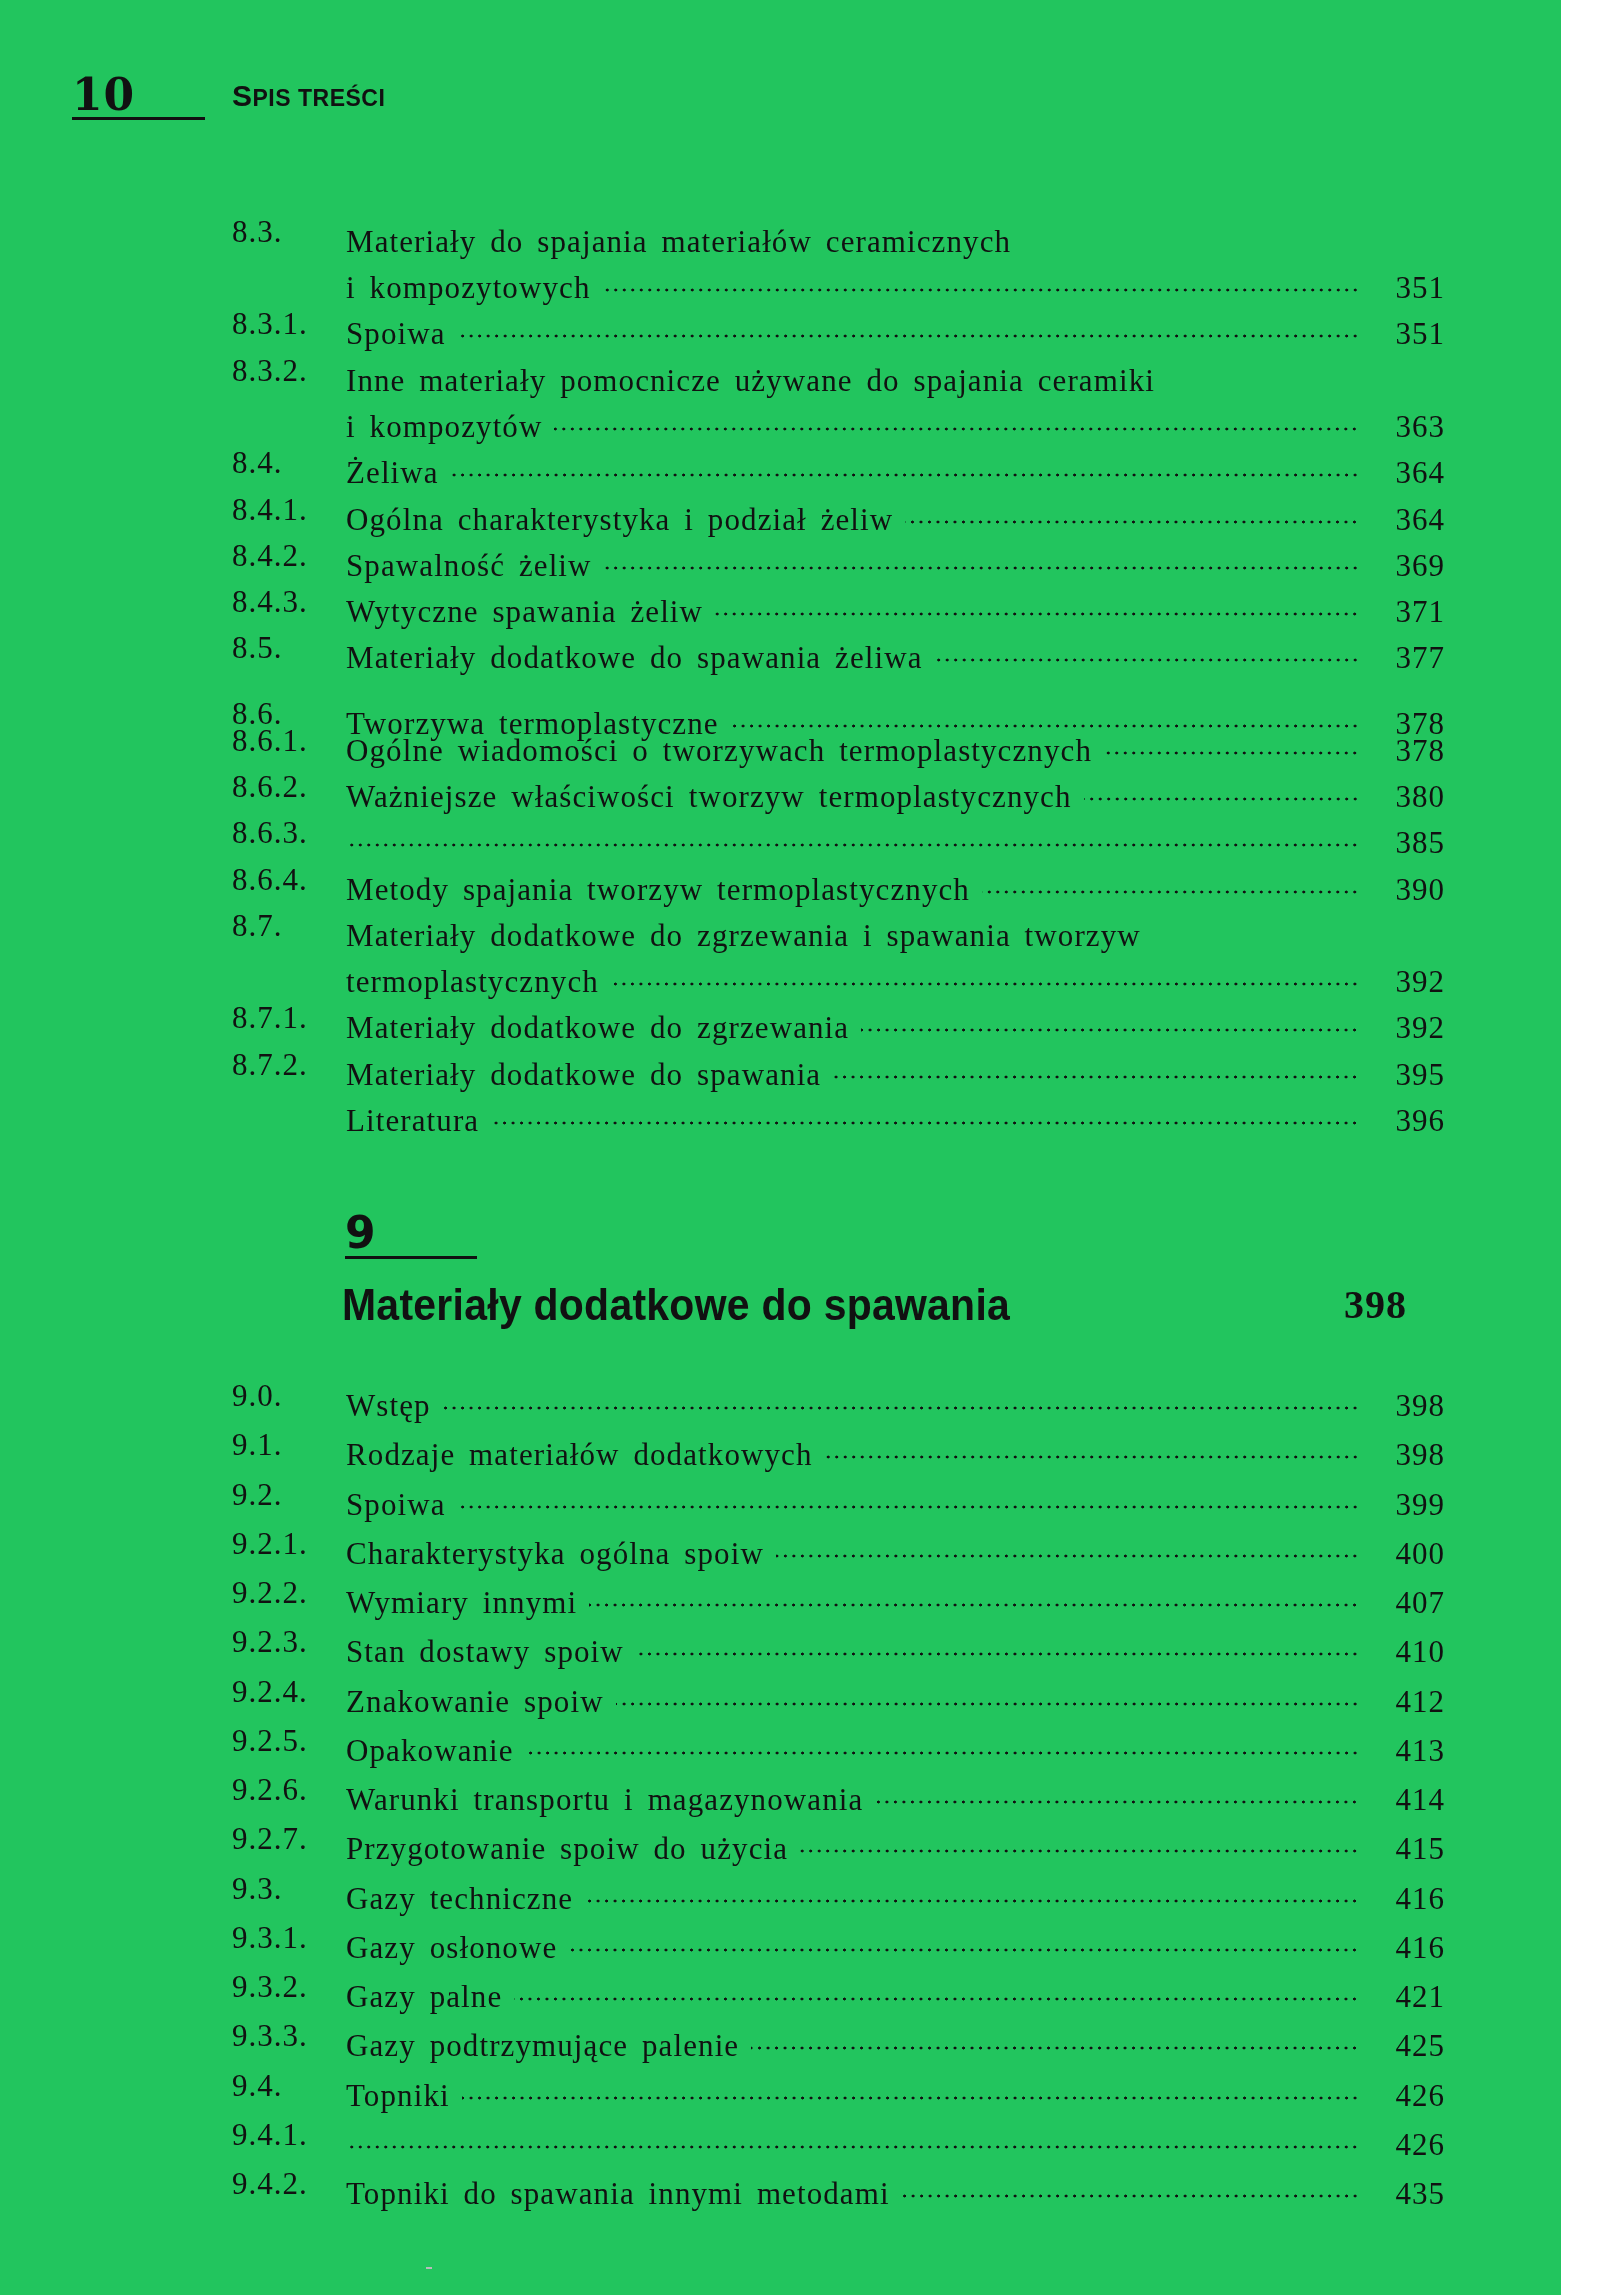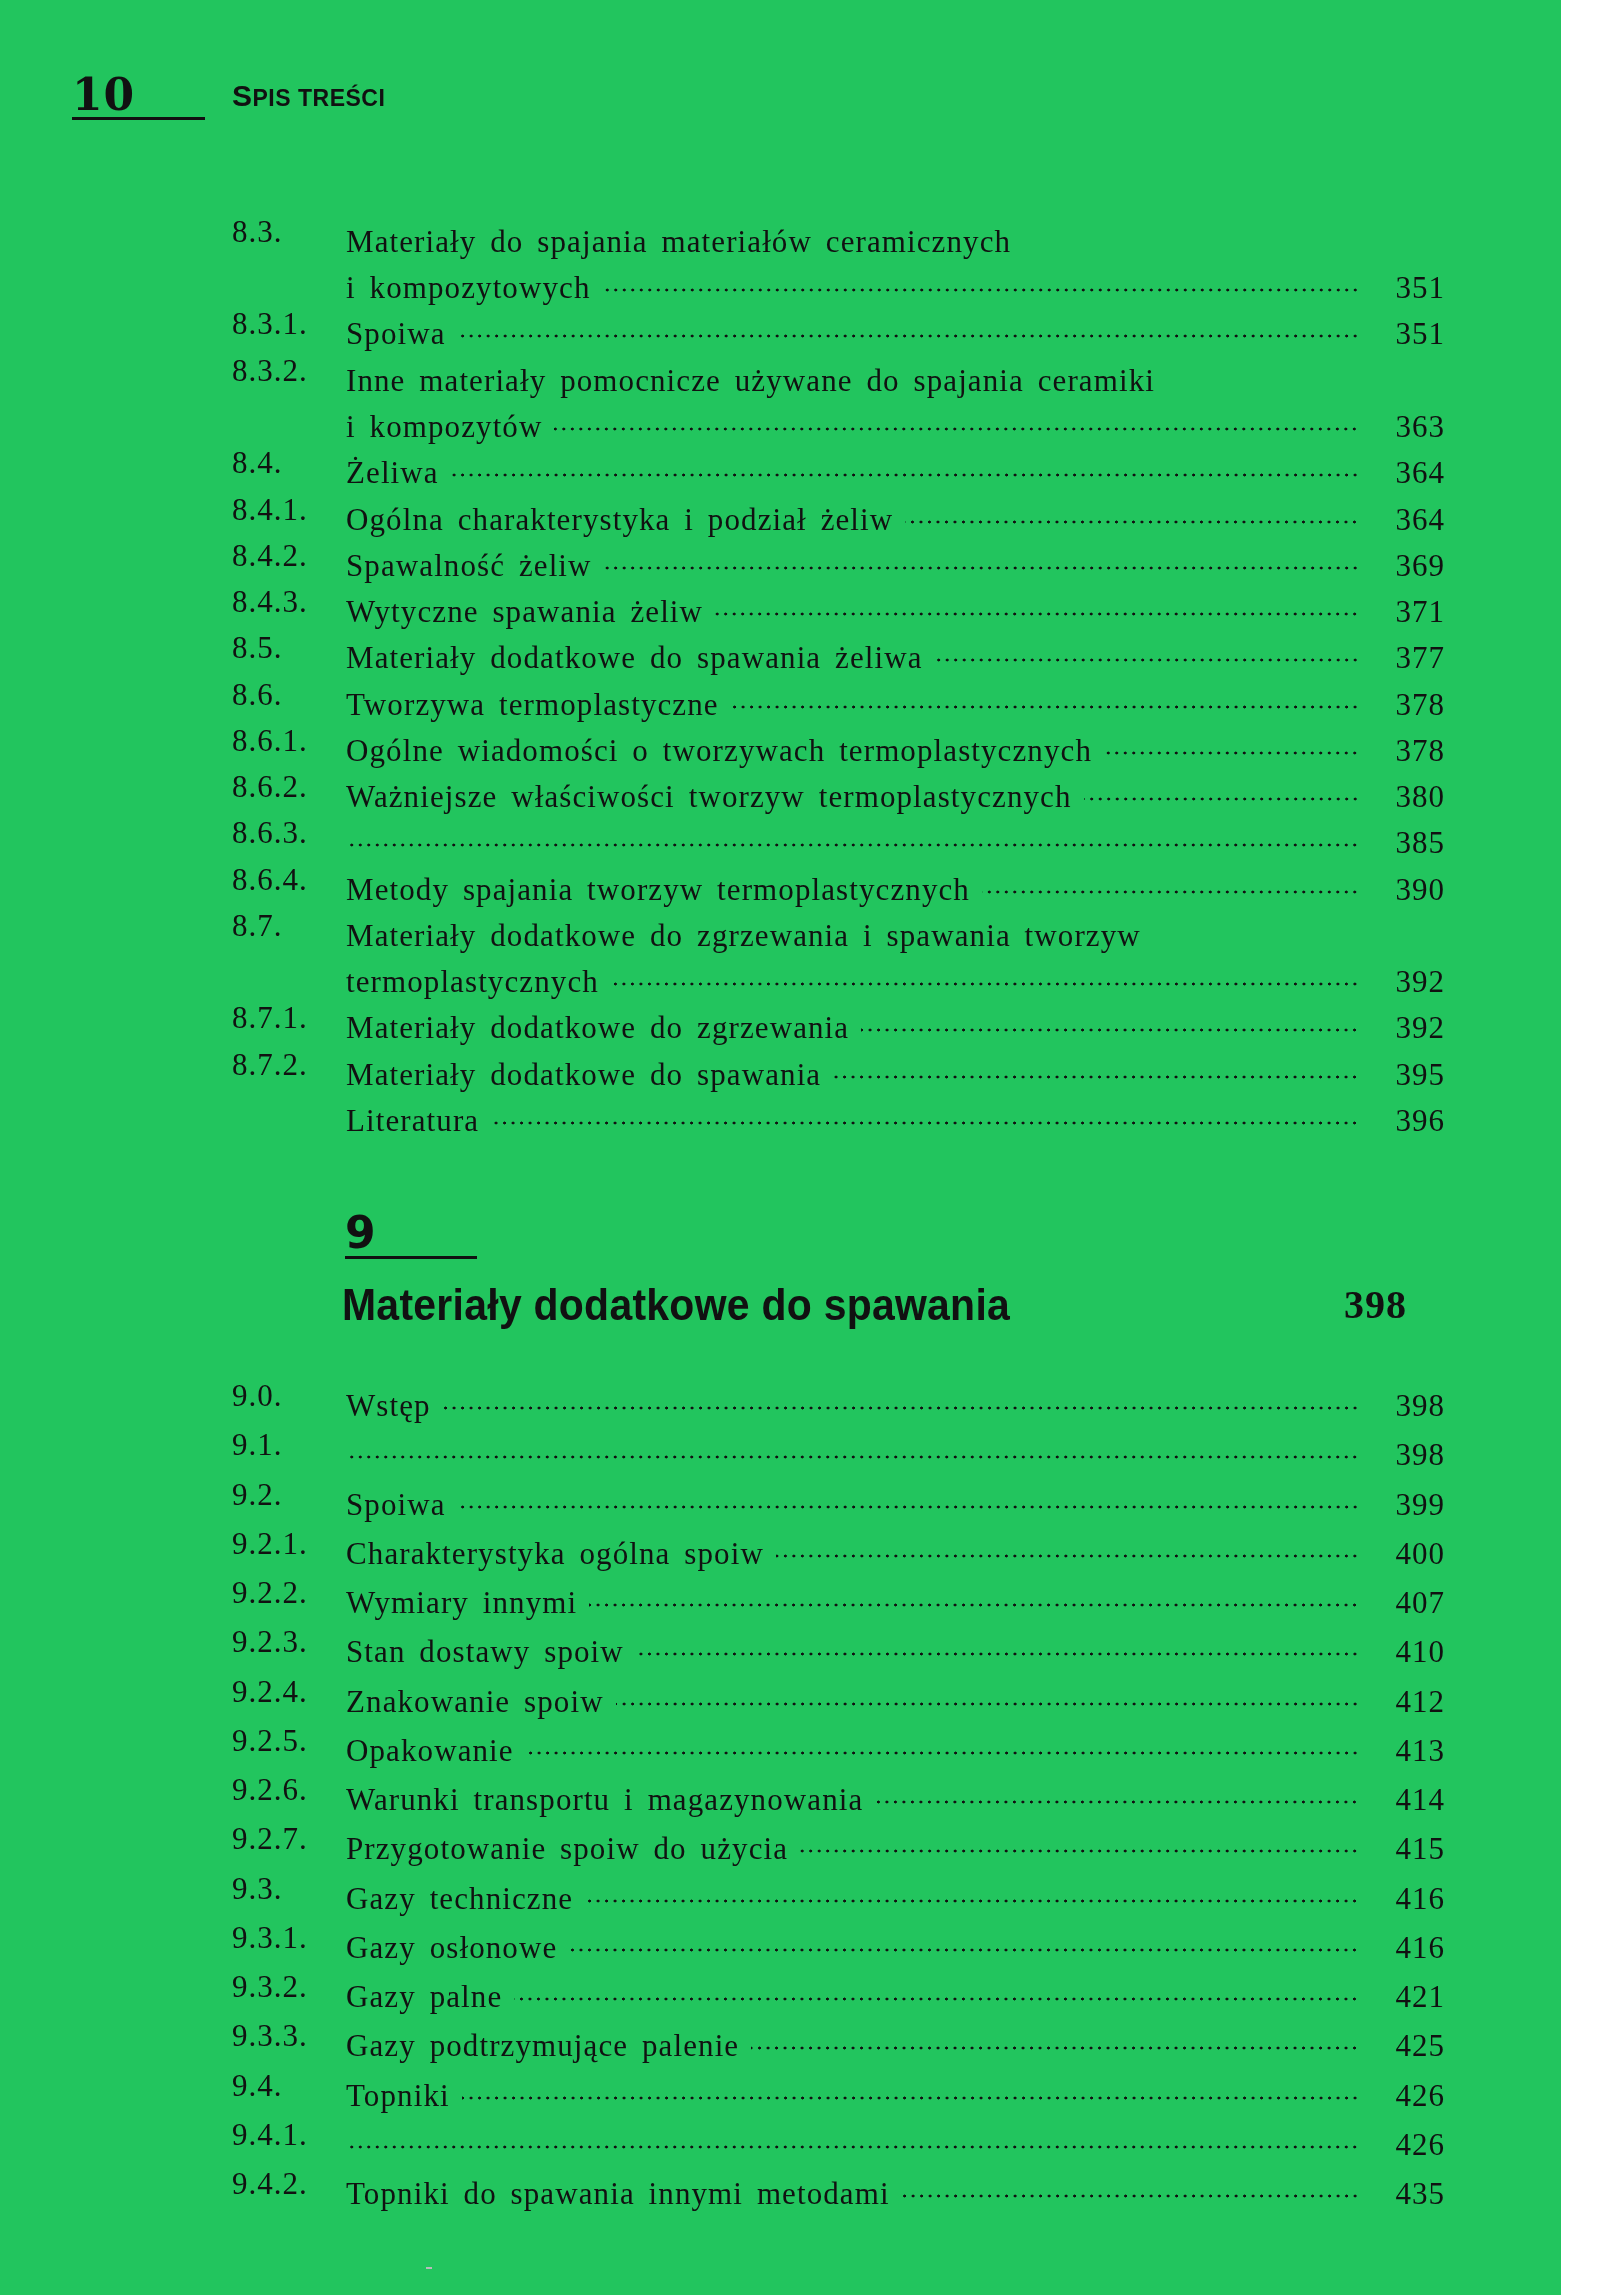--- a/index.html
+++ b/index.html
@@ -144,21 +144,21 @@
         </div>
       </div>
       <div class="row" style="top: 628px;">
         <span class="num">8.5.</span>
         <div class="title-wrap">
           <span class="title">Materiały dodatkowe do spawania żeliwa</span>
           <span class="leader"></span>
           <span class="page-no">377</span>
         </div>
       </div>
-      <div class="row" style="top: 675px;">
+      <div class="row" style="top: 694px;">
         <span class="num">8.6.</span>
         <div class="title-wrap">
           <span class="title">Tworzywa termoplastyczne</span>
           <span class="leader"></span>
           <span class="page-no">378</span>
         </div>
       </div>
       <div class="row" style="top: 721px;">
         <span class="num">8.6.1.</span>
         <div class="title-wrap">
@@ -242,20 +242,21 @@
         <span class="num">9.0.</span>
         <div class="title-wrap">
           <span class="title">Wstęp</span>
           <span class="leader"></span>
           <span class="page-no">398</span>
         </div>
       </div>
       <div class="row" style="top: 1425px;">
         <span class="num">9.1.</span>
         <div class="title-wrap">
+          <span class="title">Rodzaje materiałów dodatkowych</span>
           <span class="leader"></span>
           <span class="page-no">398</span>
         </div>
       </div>
       <div class="row" style="top: 1475px;">
         <span class="num">9.2.</span>
         <div class="title-wrap">
           <span class="title">Spoiwa</span>
           <span class="leader"></span>
           <span class="page-no">399</span>

